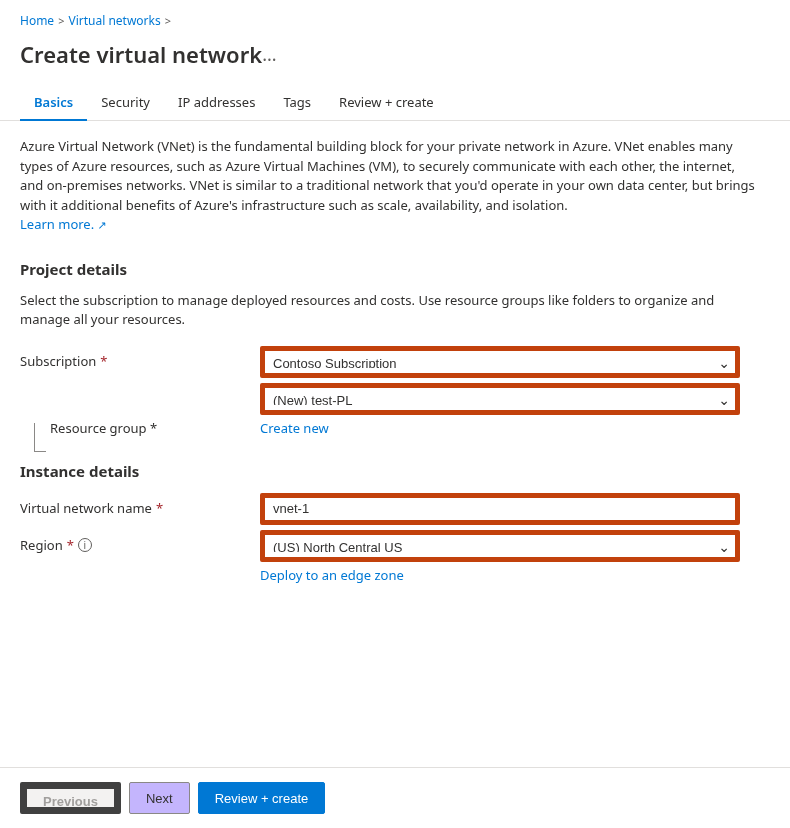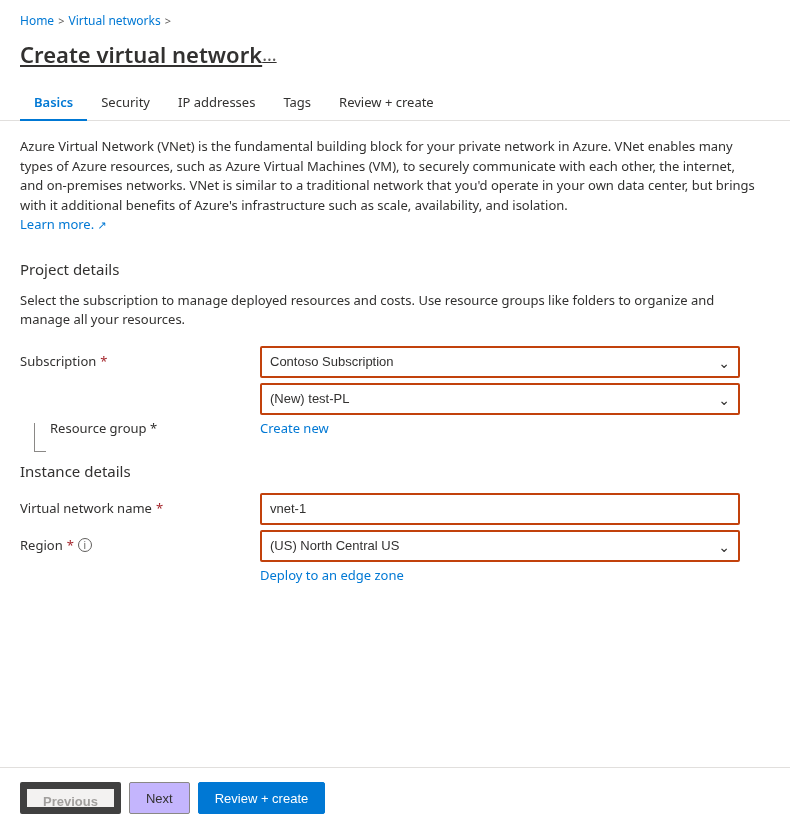--- a/index.html
+++ b/index.html
@@ -28,21 +28,20 @@
     }
     .breadcrumb-sep {
       color: #605e5c;
       font-size: 11px;
     }
 
     .page-title-row {
       display: flex;
       align-items: center;
       padding: 4px 20px 16px 20px;
-      text-decoration: underline;
     }
     .page-title {
       font-size: 22px;
       font-weight: 600;
       color: #323130;
     }
     .more-icon {
       color: #605e5c;
       font-size: 18px;
       cursor: pointer;
@@ -84,21 +83,21 @@
       color: #0078d4;
       text-decoration: none;
     }
     .external-link-icon {
       font-size: 11px;
       color: #0078d4;
     }
 
     .section-title {
       font-size: 15px;
-      font-weight: 400;
+      font-weight: 700;
       color: #323130;
       margin-top: 24px;
       margin-bottom: 12px;
     }
 
     .section-description {
       font-size: 13px;
       color: #323130;
       line-height: 1.5;
       margin-bottom: 16px;
@@ -166,21 +165,21 @@
     .resource-group-field {
       flex: 1;
       max-width: 480px;
     }
 
     select, input[type="text"] {
       width: 100%;
       padding: 5px 30px 5px 8px;
       font-size: 13px;
       color: #323130;
-      border: 2px solid #c2410c;
+      border: 5px solid #c2410c;
       background: #fff;
       appearance: none;
       -webkit-appearance: none;
       border-radius: 2px;
       outline: none;
       cursor: pointer;
       height: 32px;
     }
     input[type="text"] {
       cursor: text;

